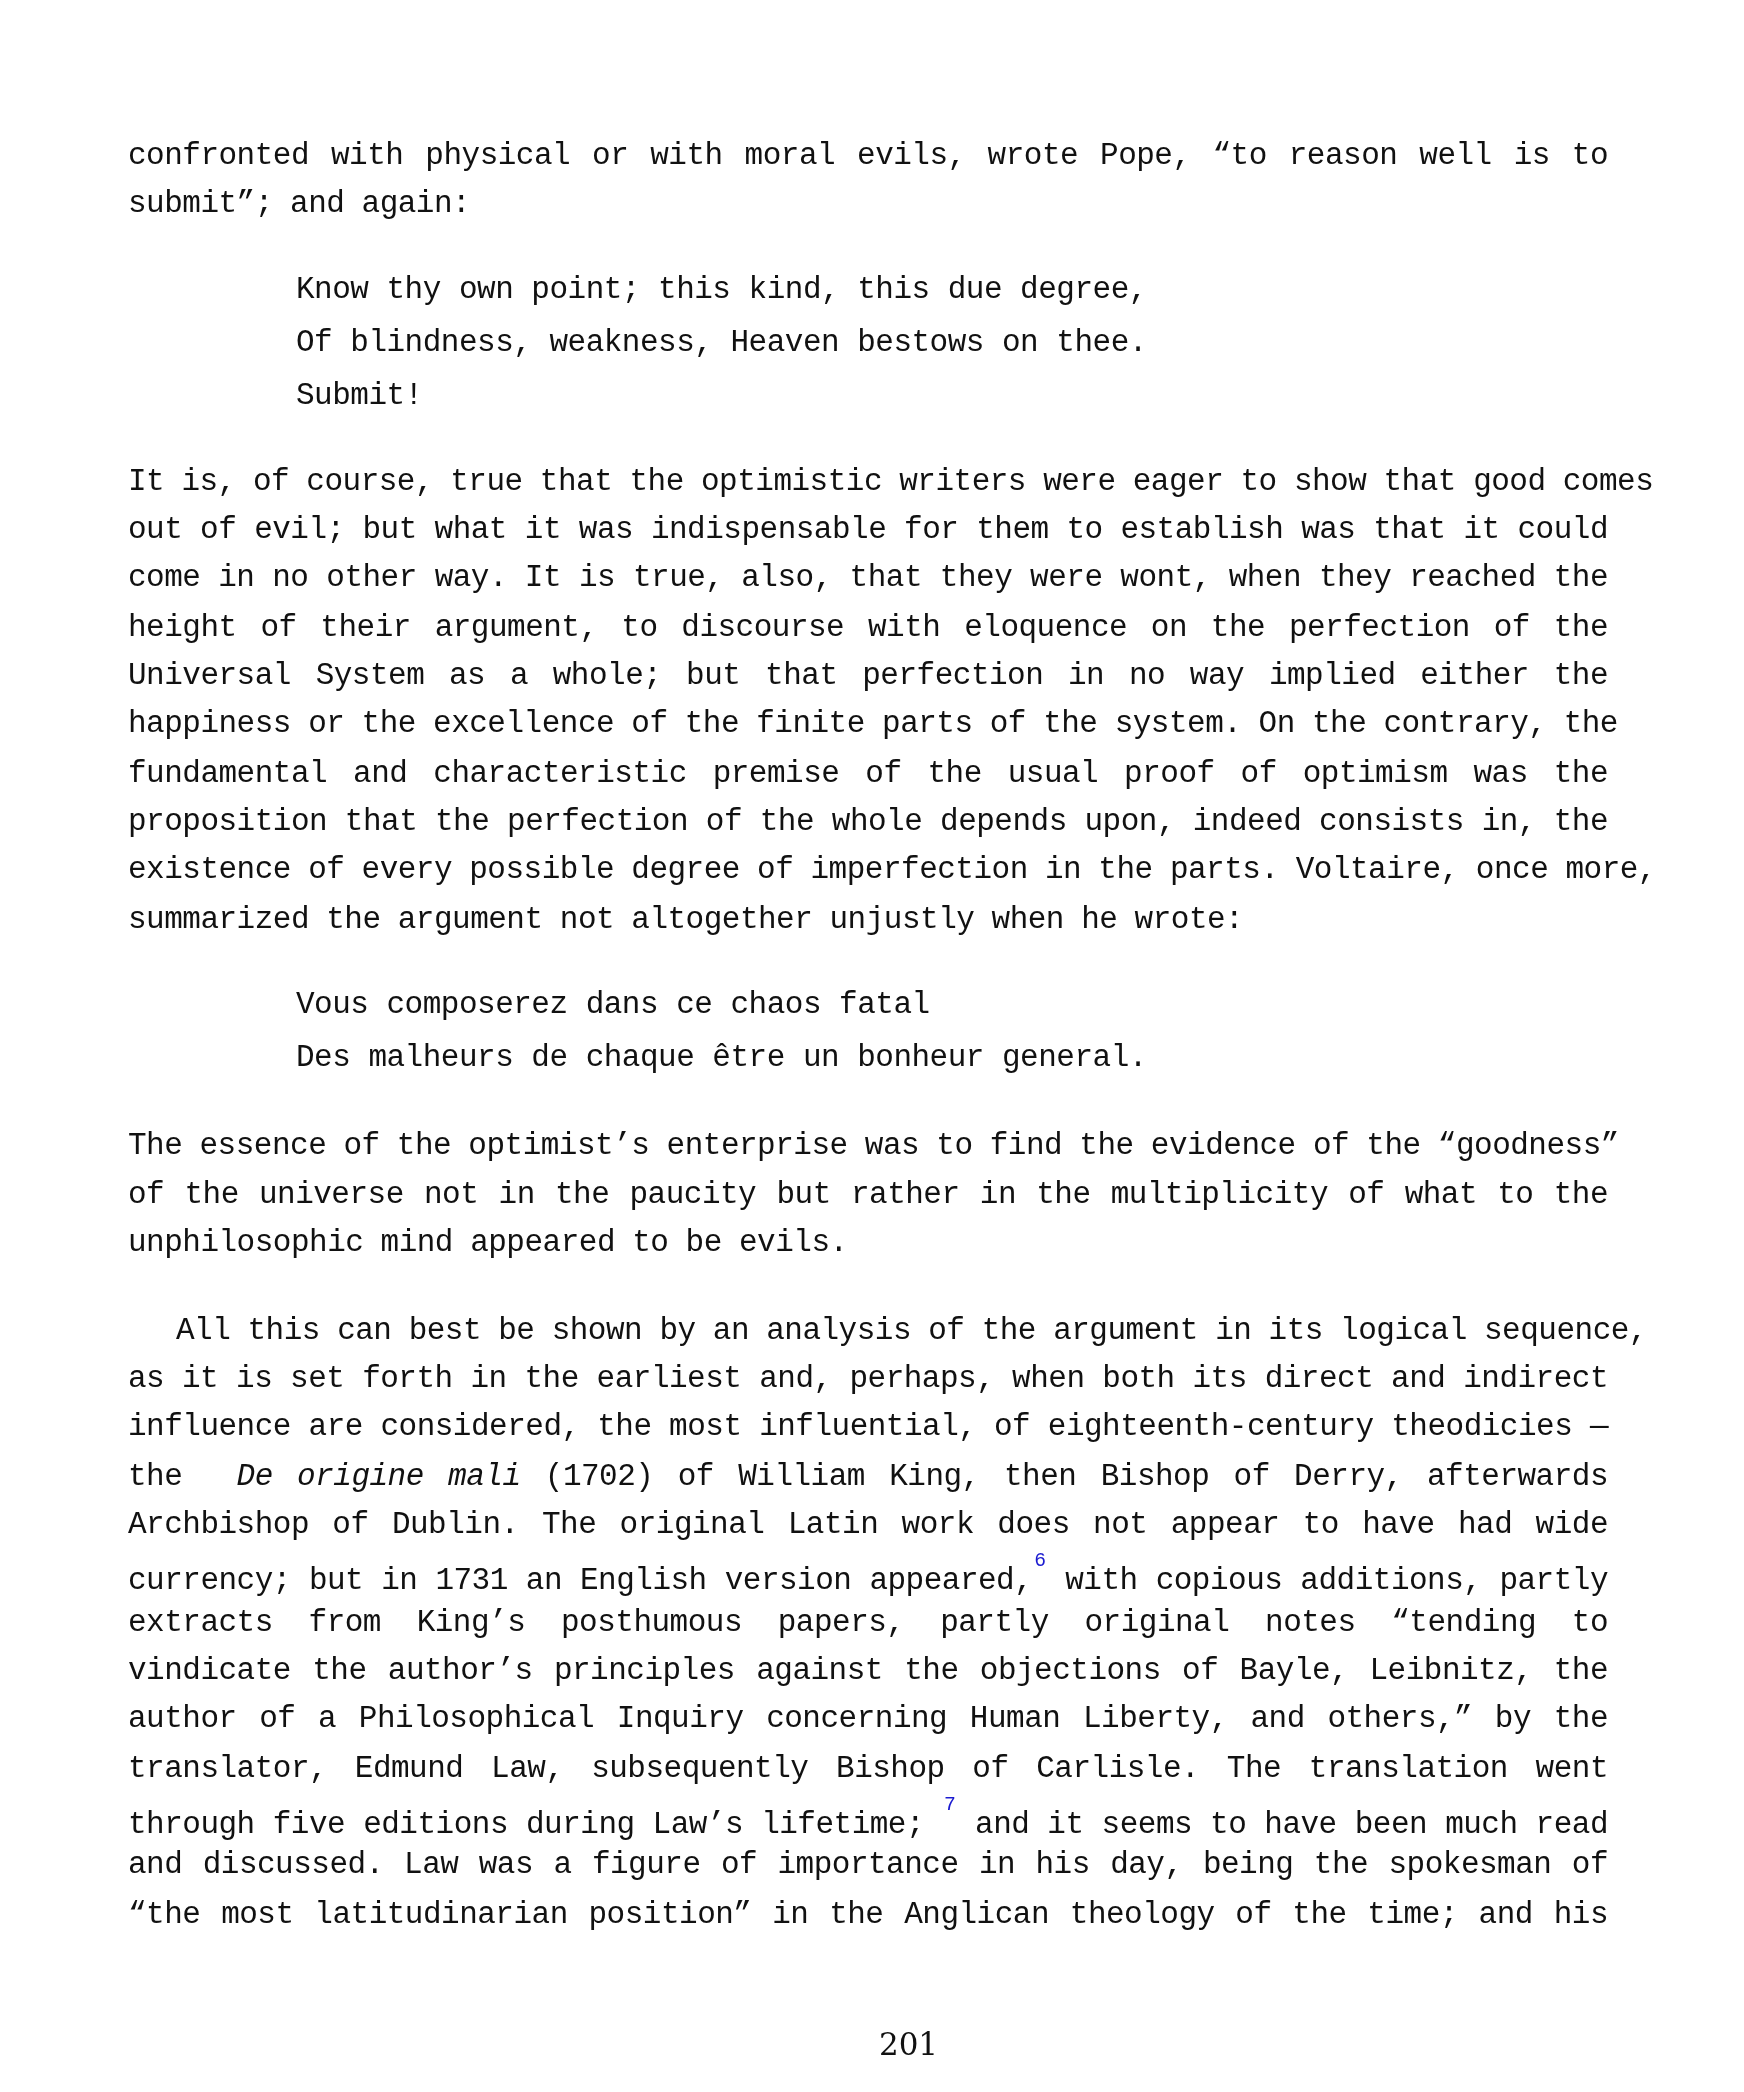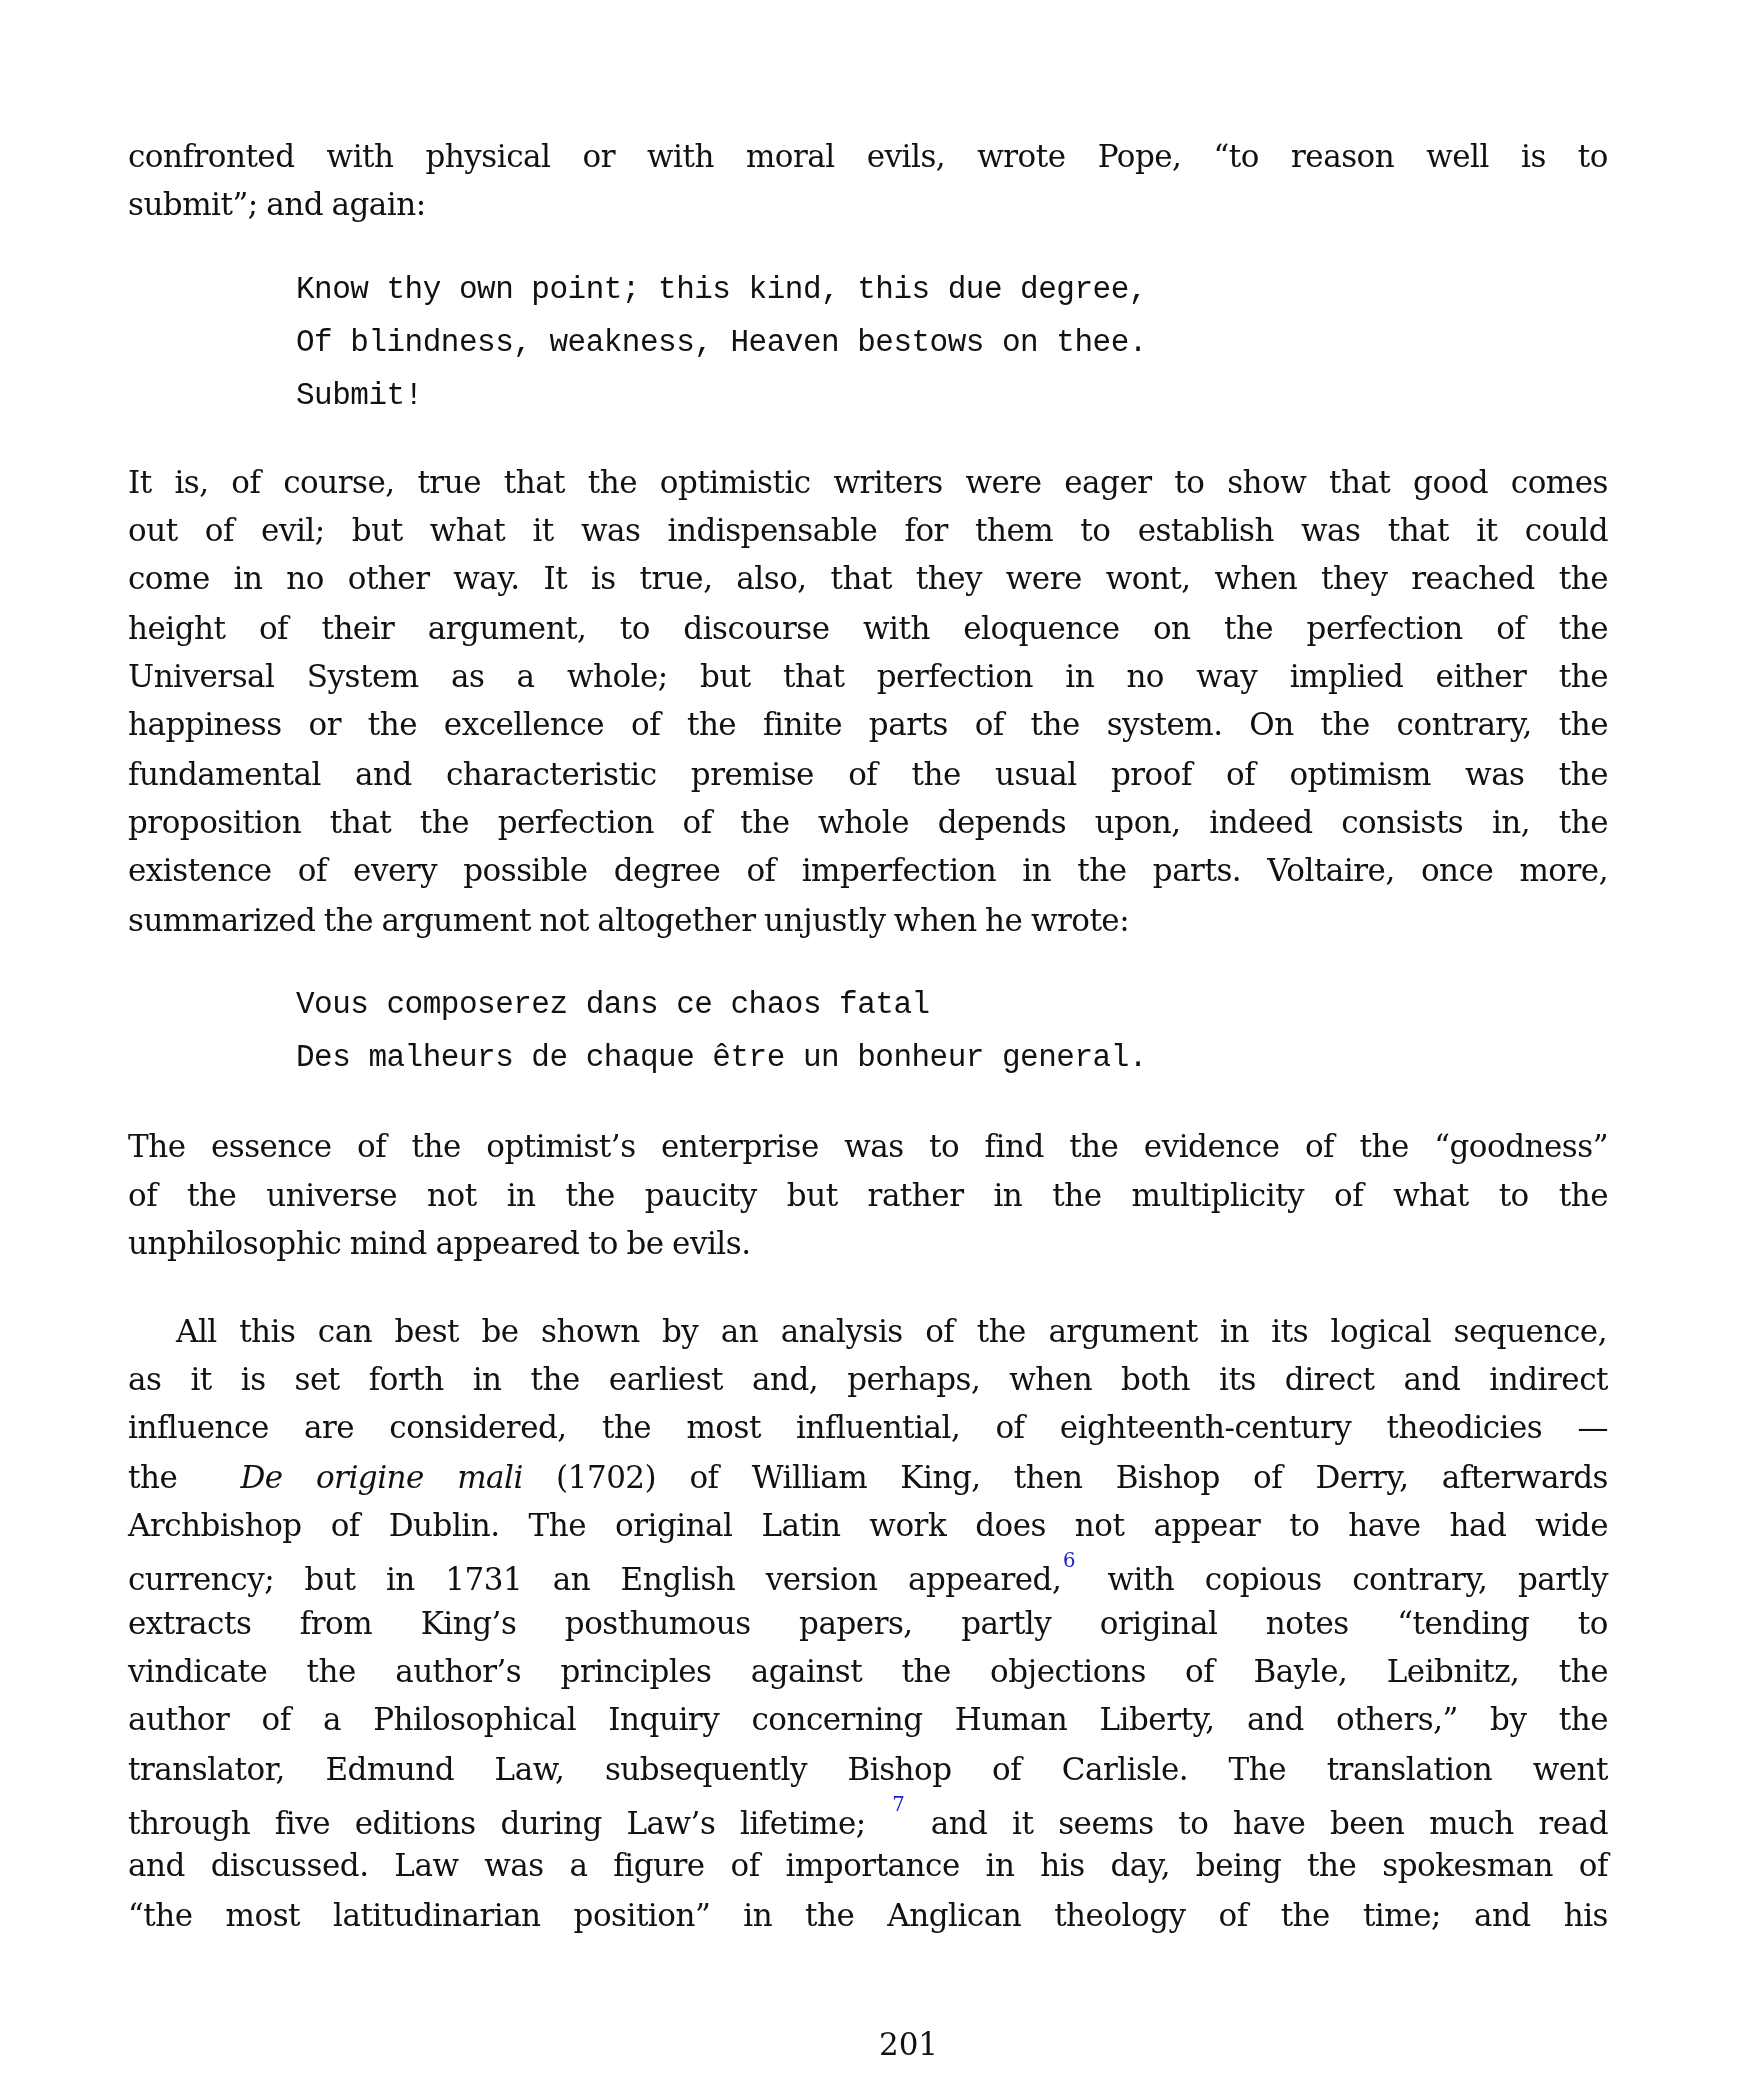--- a/index.html
+++ b/index.html
@@ -1,21 +1,21 @@
 <!DOCTYPE html>
 <html style="font-size:14.3px"><head>
 <meta charset="utf-8">
 <style>
   html, body { margin: 0; padding: 0; background: #ffffff; }
   body { width: 1745px; height: 2092px; position: relative; overflow: hidden;
          font-family: "DejaVu Serif", "Liberation Serif", serif; color: #111111; }
   .page { position: absolute; left: 0; top: 0; width: 1745px; height: 2092px; background: #ffffff; }
   .line { position: absolute; left: 128px; width: 1480px; height: 48px;
           font-size: 31px; line-height: 48px; white-space: nowrap;
-          text-align: justify; text-align-last: justify; letter-spacing: -0.5px; word-spacing: -0.9px; }
+          text-align: justify; text-align-last: justify; letter-spacing: -0.5px; word-spacing: -0.9px; font-family: Liberation Mono, monospace; }
   .line.last { text-align-last: left; }
   .line.indent { left: 176px; width: 1431px; }
   .verse { position: absolute; left: 296px; font-size: 31px; line-height: 48px;
            white-space: nowrap; letter-spacing: -0.5px; font-family: Liberation Mono, monospace; }
   .fn { color: #1a1ad0; font-size: 19.7px; position: relative; top: -12.5px; margin: 0 1.8px; }
   em { font-style: italic; margin-left: 30px; }
   .pageno { position: absolute; left: 0; width: 1745px; text-align: center;
             top: 2026px; font-size: 31px; line-height: 36px; margin-left: 36px; }
 </style>
 </head>
@@ -46,21 +46,21 @@
 
   <div class="line" style="top:1122px">The essence of the optimist’s enterprise was to find the evidence of the “goodness”</div>
   <div class="line" style="top:1171px">of the universe not in the paucity but rather in the multiplicity of what to the</div>
   <div class="line last" style="top:1219px">unphilosophic mind appeared to be evils.</div>
 
   <div class="line indent" style="top:1307px">All this can best be shown by an analysis of the argument in its logical sequence,</div>
   <div class="line" style="top:1355px">as it is set forth in the earliest and, perhaps, when both its direct and indirect</div>
   <div class="line" style="top:1403px">influence are considered, the most influential, of eighteenth-century theodicies —</div>
   <div class="line" style="top:1453px"><span>the</span> <em>De origine mali</em> <span>(1702) of William King, then Bishop of Derry, afterwards</span></div>
   <div class="line" style="top:1501px">Archbishop of Dublin. The original Latin work does not appear to have had wide</div>
-  <div class="line" style="top:1549px"><span>currency; but in 1731 an English version appeared,</span><sup class="fn" style="color: rgb(26, 26, 208);">6</sup> <span>with copious contrary, partly</span></div>
+  <div class="line" style="top:1549px"><span>currency; but in 1731 an English version appeared,</span><sup class="fn" style="color: rgb(26, 26, 208);">6</sup> <span>with copious additions, partly</span></div>
   <div class="line" style="top:1599px">extracts from King’s posthumous papers, partly original notes “tending to</div>
   <div class="line" style="top:1647px">vindicate the author’s principles against the objections of Bayle, Leibnitz, the</div>
   <div class="line" style="top:1695px">author of a Philosophical Inquiry concerning Human Liberty, and others,” by the</div>
   <div class="line" style="top:1745px">translator, Edmund Law, subsequently Bishop of Carlisle. The translation went</div>
   <div class="line" style="top:1793px"><span>through five editions during Law’s lifetime;</span> <sup class="fn" style="color: rgb(26, 26, 208);">7</sup> <span>and it seems to have been much read</span></div>
   <div class="line" style="top:1841px">and discussed. Law was a figure of importance in his day, being the spokesman of</div>
   <div class="line" style="top:1891px">“the most latitudinarian position” in the Anglican theology of the time; and his</div>
 
   <div class="pageno">201</div>
 </div>

